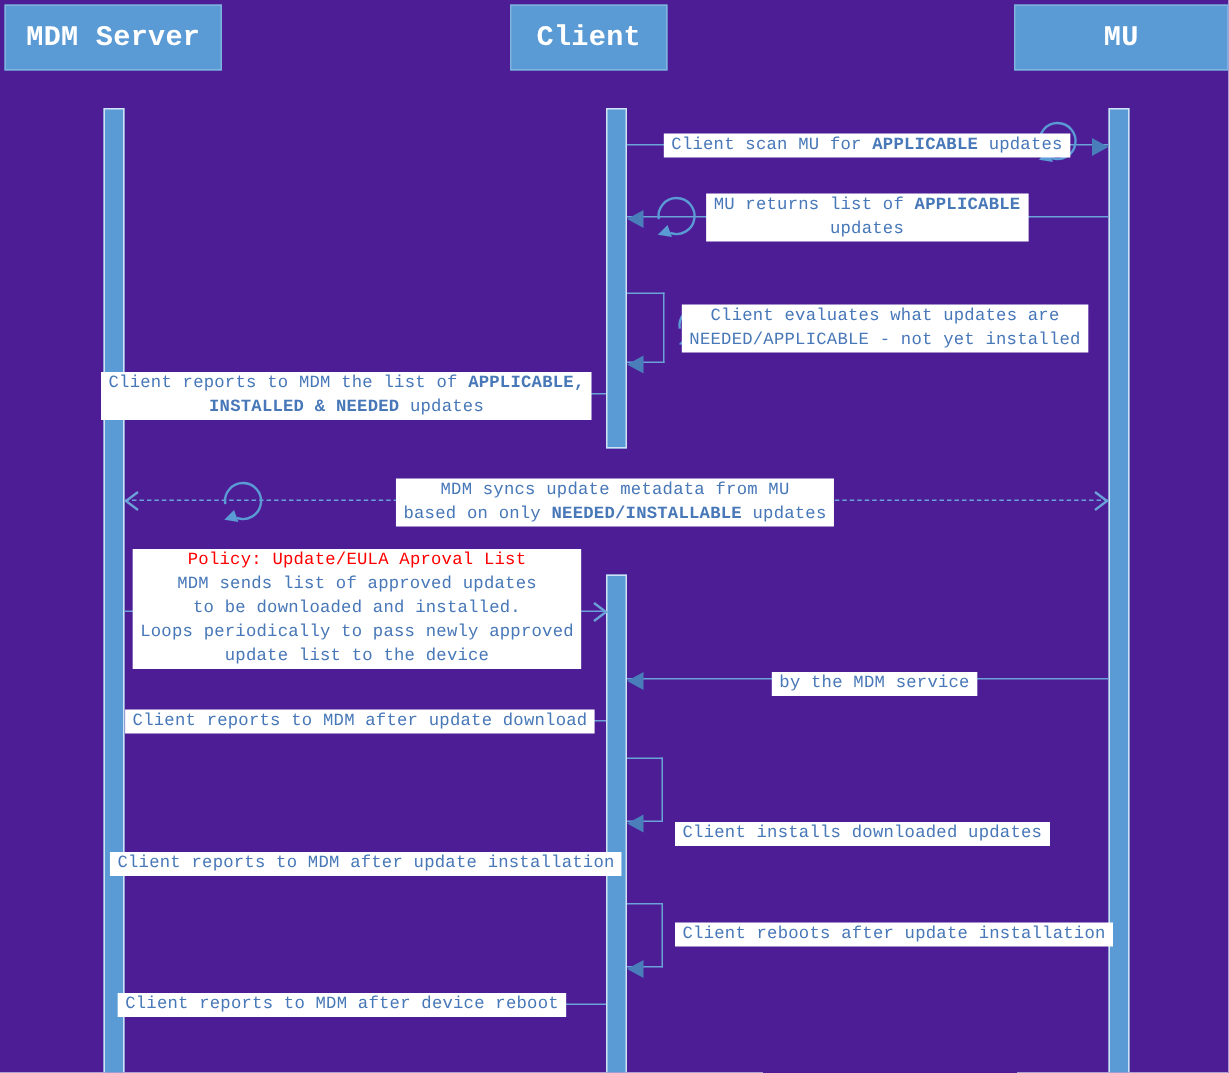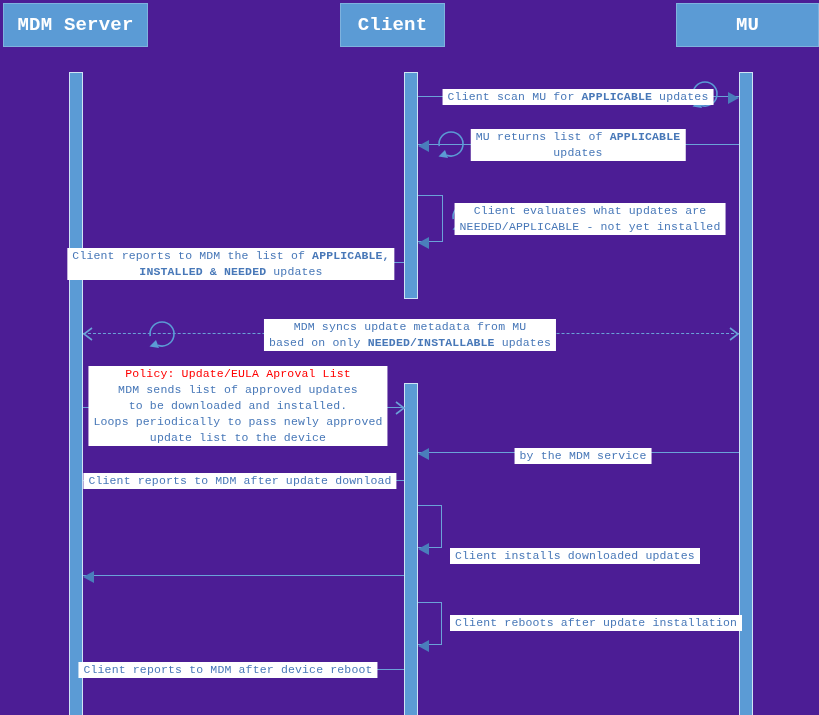--- a/index.html
+++ b/index.html
@@ -153,20 +153,21 @@
   <div class="line" style="left:83px;top:480px;width:321px;"></div>
   <div class="tri-l" style="left:83px;top:481px;"></div>
   <div class="lbl" style="left:240px;top:481px;">Client reports to MDM after update download</div>
 
   <div class="bracket" style="left:418px;top:505px;width:24px;height:43px;"></div>
   <div class="tri-l" style="left:418px;top:548px;"></div>
   <div class="lbl left" style="left:450px;top:556px;">Client installs downloaded updates</div>
 
   <div class="line" style="left:83px;top:575px;width:321px;"></div>
   <div class="tri-l" style="left:83px;top:576px;"></div>
+  <div class="lbl" style="left:244px;top:576px;">Client reports to MDM after update installation</div>
 
   <div class="bracket" style="left:418px;top:602px;width:24px;height:43px;"></div>
   <div class="tri-l" style="left:418px;top:645px;"></div>
   <div class="lbl left" style="left:450px;top:623px;">Client reboots after update installation</div>
 
   <div class="line" style="left:83px;top:669px;width:321px;"></div>
   <div class="tri-l" style="left:83px;top:670px;"></div>
   <div class="lbl" style="left:228px;top:670px;">Client reports to MDM after device reboot</div>
 
 </div>

